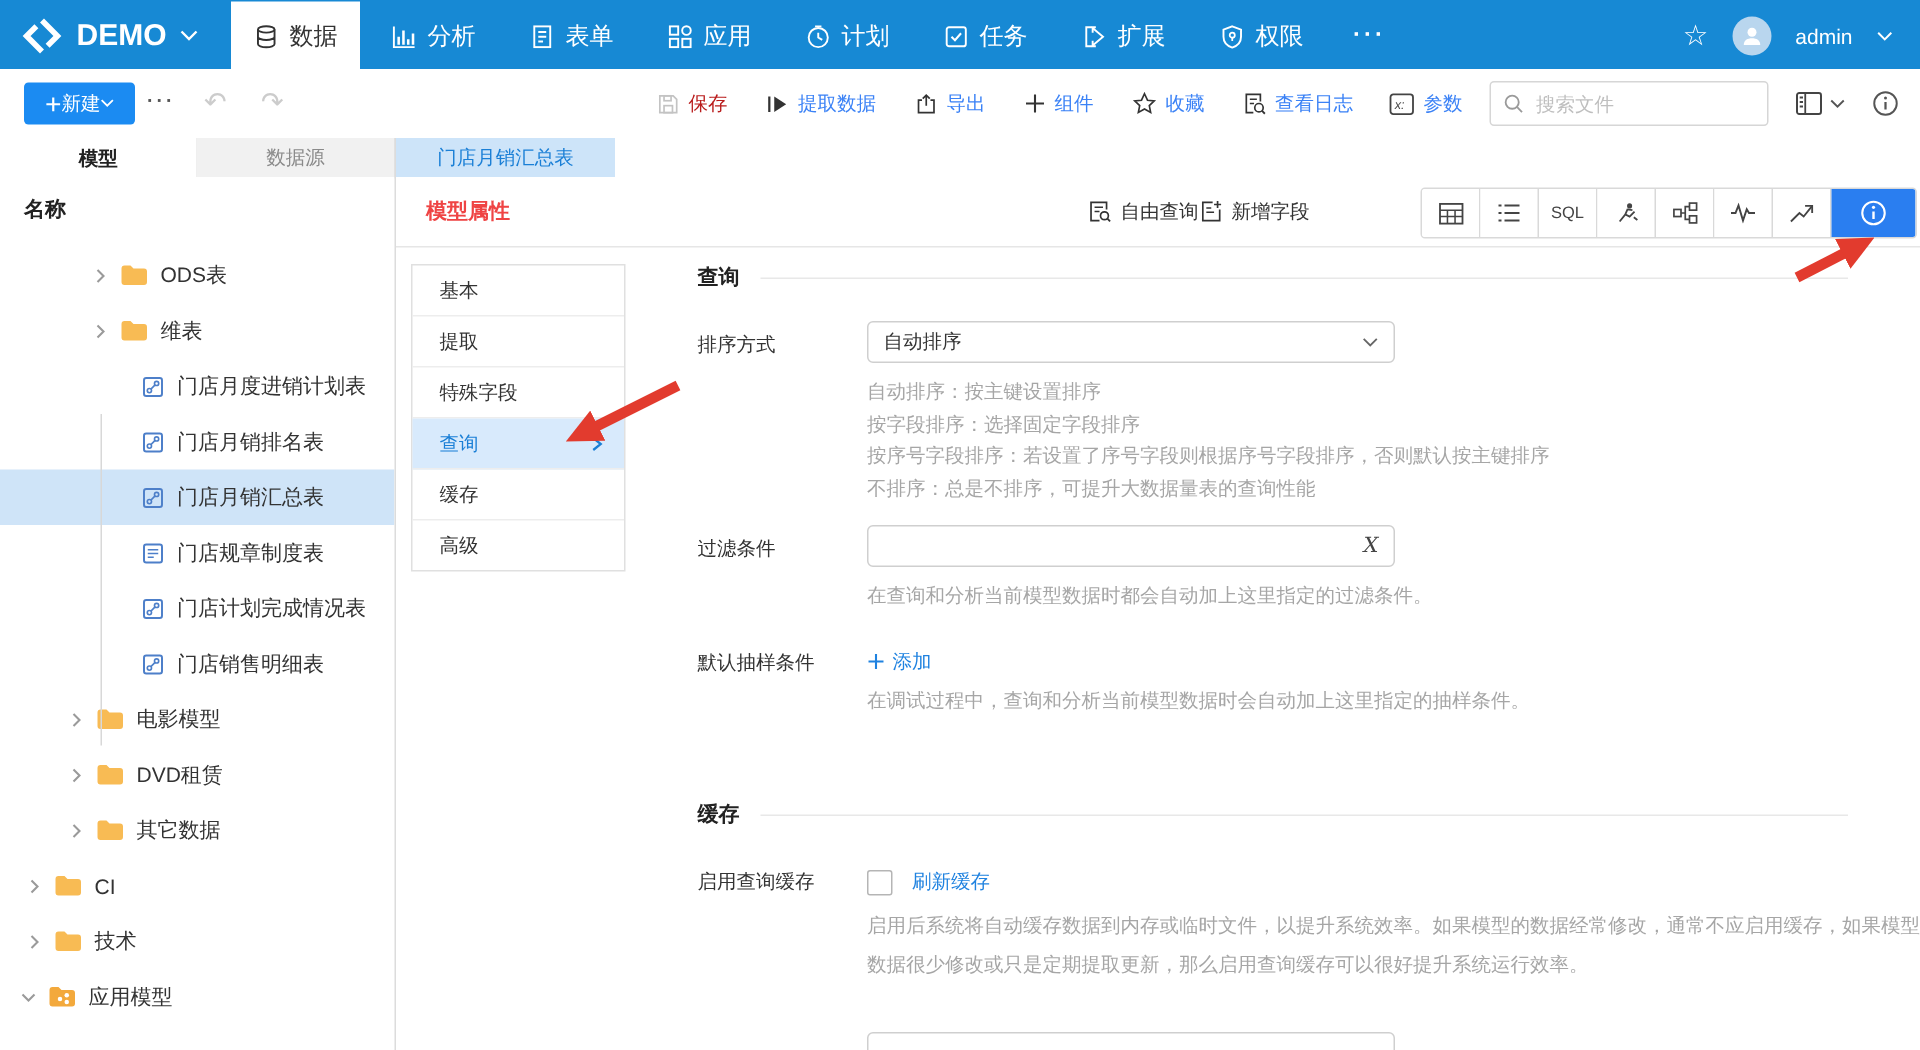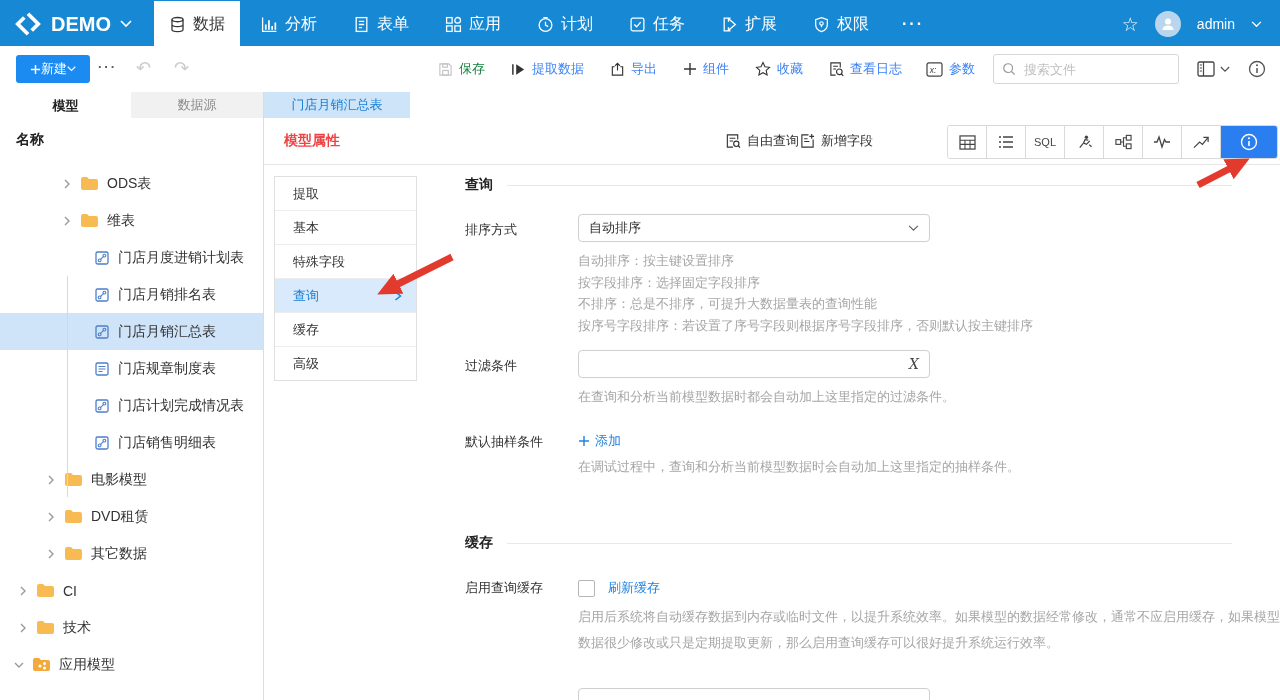--- a/index.html
+++ b/index.html
@@ -20,21 +20,21 @@
   .username{color:#fff;font-size:14px;}
   
   .toolbar{left:0;top:46px;width:1280px;height:46px;border-bottom:1px solid #d9e1ec;background:#fff;}
   .btn-new{position:absolute;left:16px;top:9px;width:74px;height:28px;background:#1b8bf2;color:#fff;border-radius:3px;
            display:flex;align-items:center;justify-content:center;font-size:13px;cursor:pointer;}
   .tb-more{position:absolute;left:98px;top:13px;color:#555;font-weight:bold;letter-spacing:2px;}
   .tb-undo{position:absolute;left:136px;top:11px;font-size:18px;color:#ccc;}
   .tb-redo{position:absolute;left:174px;top:11px;font-size:18px;color:#ccc;}
   .tb-group{position:absolute;left:438px;top:0;height:46px;display:flex;align-items:center;gap:26px;}
   .tb-item{display:flex;align-items:center;gap:6px;color:#3b82f6;font-size:13px;cursor:pointer;white-space:nowrap;}
-  .tb-item.disabled{color:#15803d;cursor:default;}
+  .tb-item.disabled{color:#b91c1c;cursor:default;}
   .tb-right{position:absolute;right:14px;top:0;height:46px;display:flex;align-items:center;gap:18px;}
   .searchbox{width:168px;height:28px;border:1px solid #d6d6d6;border-radius:3px;display:flex;align-items:center;gap:6px;padding:0 8px;}
   .searchbox input{border:none;outline:none;width:120px;font-size:13px;color:#333;font-family:"Liberation Sans",sans-serif;}
   .searchbox input::placeholder{color:#bfbfbf;}
   
   .strip{left:0;top:92px;width:1280px;height:26px;background:#fff;border-bottom:1px solid #e4e4e4;}
   .ltab{position:absolute;top:0;height:26px;display:flex;align-items:center;justify-content:center;font-size:13px;cursor:pointer;}
   .ltab.model{left:0;width:131px;background:#fff;font-weight:bold;color:#222;border-right:1px solid #dcdcdc;height:27px;}
   .ltab.source{left:131px;width:132px;background:#f1f1f1;color:#8a8a8a;border-right:1px solid #dcdcdc;}
   .doctab{position:absolute;left:264px;top:0;width:146px;height:26px;background:#cde4f9;color:#1a7fd6;
@@ -478,24 +478,24 @@
           <circle cx="9" cy="9" r="7.5" stroke="#fff" fill="none" stroke-width="1.4"></circle>
           <path d="M9 8 V13" stroke="#fff" stroke-width="1.6"></path>
           <circle cx="9" cy="5.2" r="1.05" fill="#fff"></circle>
         </svg>
       </div>
     </div>
   </div>
 
   <div class="abs propmenu">
     <div class="pm-item">
+        <span>基本</span>
+      </div>
+    <div class="pm-item">
         <span>提取</span>
-      </div>
-    <div class="pm-item">
-        <span>基本</span>
       </div>
     <div class="pm-item">
         <span>特殊字段</span>
       </div>
     <div class="pm-item active">
       <span>查询</span>
       <svg width="8" height="10" viewBox="0 0 8 10">
           <path d="M1.5 1 L6.5 5 L1.5 9" stroke="#1a7fd6" stroke-width="1.5" fill="none"></path>
         </svg>
     </div>
@@ -513,22 +513,22 @@
   <div class="abs flabel" style="left:465px;top:221px;">排序方式</div>
   <div class="select" style="left:578px;top:214px;">
     <span>自动排序</span>
     <svg width="11" height="7" viewBox="0 0 12 8">
       <path d="M1 1 L6 6 L11 1" stroke="#666" stroke-width="1.4" fill="none"></path>
     </svg>
   </div>
   <div class="help" style="left:578px;top:250px;">
     <div>自动排序：按主键设置排序</div>
     <div>按字段排序：选择固定字段排序</div>
+    <div>按序号字段排序：若设置了序号字段则根据序号字段排序，否则默认按主键排序</div>
     <div>不排序：总是不排序，可提升大数据量表的查询性能</div>
-    <div>按序号字段排序：若设置了序号字段则根据序号字段排序，否则默认按主键排序</div>
   </div>
 
   <div class="abs flabel" style="left:465px;top:357px;">过滤条件</div>
   <div class="input" style="left:578px;top:350px;">
     <span class="fx">X</span>
   </div>
   <div class="help" style="left:578px;top:386px;">在查询和分析当前模型数据时都会自动加上这里指定的过滤条件。</div>
 
   <div class="abs flabel" style="left:465px;top:433px;">默认抽样条件</div>
   <div class="abs" style="left:578px;top:432px;display:flex;align-items:center;gap:5px;">

